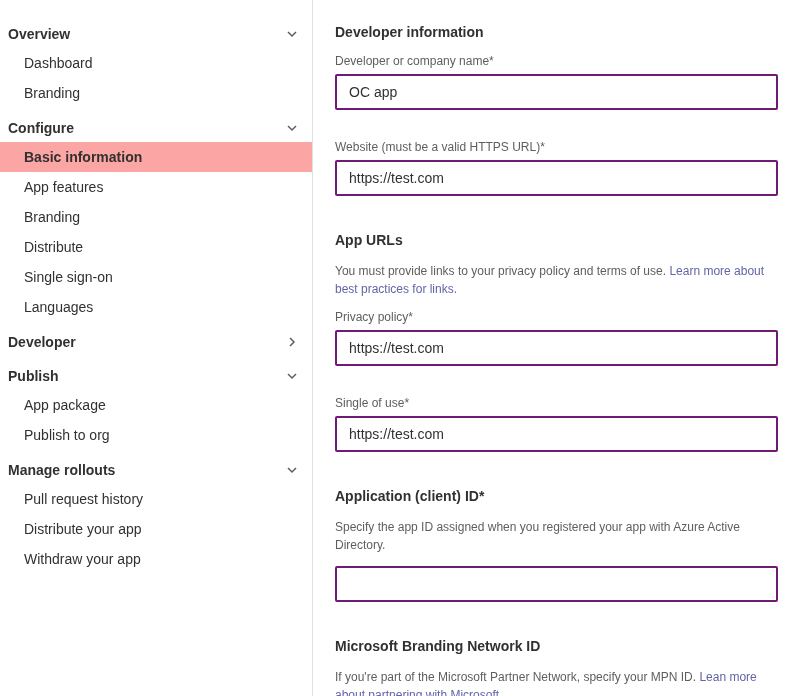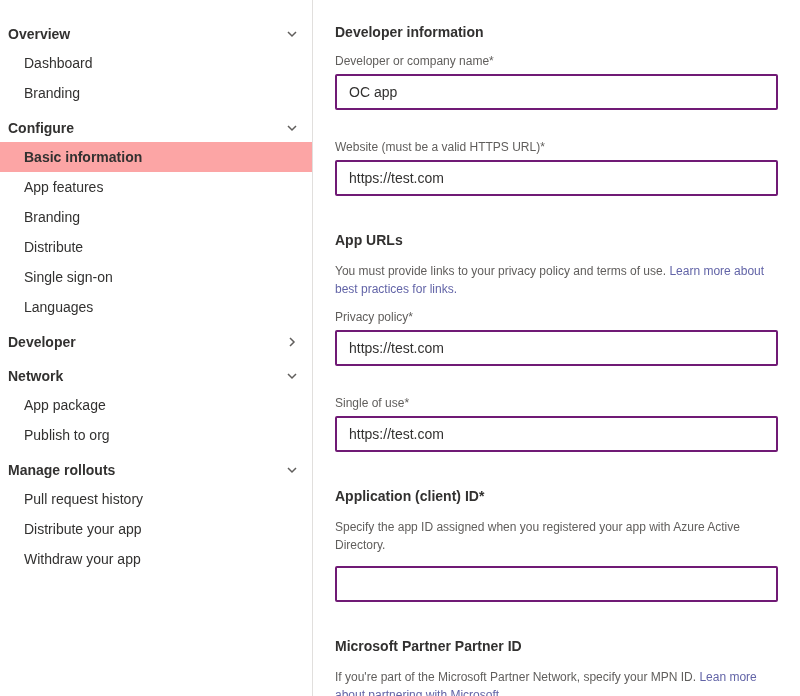--- a/index.html
+++ b/index.html
@@ -134,21 +134,21 @@
       <span class="chevron">
         <svg viewBox="0 0 12 12">
             <polyline points="4,2 8,6 4,10"></polyline>
           </svg>
       </span>
     </div>
   </div>
 
   <div class="nav-group">
     <div class="nav-header">
-      <span class="nav-header-label">Network</span>
+      <span class="nav-header-label">Publish</span>
       <span class="chevron">
         <svg viewBox="0 0 12 12">
             <polyline points="2,4 6,8 10,4"></polyline>
           </svg>
       </span>
     </div>
     <div class="nav-item">App package</div>
     <div class="nav-item">Publish to org</div>
   </div>
 
@@ -199,21 +199,21 @@
 
   <section class="section">
     <h3 class="section-title">Application (client) ID*</h3>
     <p class="section-desc">Specify the app ID assigned when you registered your app with Azure Active Directory.</p>
     <div class="field">
       <input type="text" class="text-input" value="" style="">
     </div>
   </section>
 
   <section class="section">
-    <h3 class="section-title">Microsoft Partner Partner ID</h3>
+    <h3 class="section-title">Microsoft Branding Network ID</h3>
     <p class="section-desc">
       <span>If you're part of the Microsoft Partner Network, specify your MPN ID. </span><a class="link">Lean more about partnering with Microsoft.</a>
     </p>
     <div class="field">
       <input type="text" class="text-input" value="XXXXXXXXXX" style="">
     </div>
   </section>
 
 </main>
 

